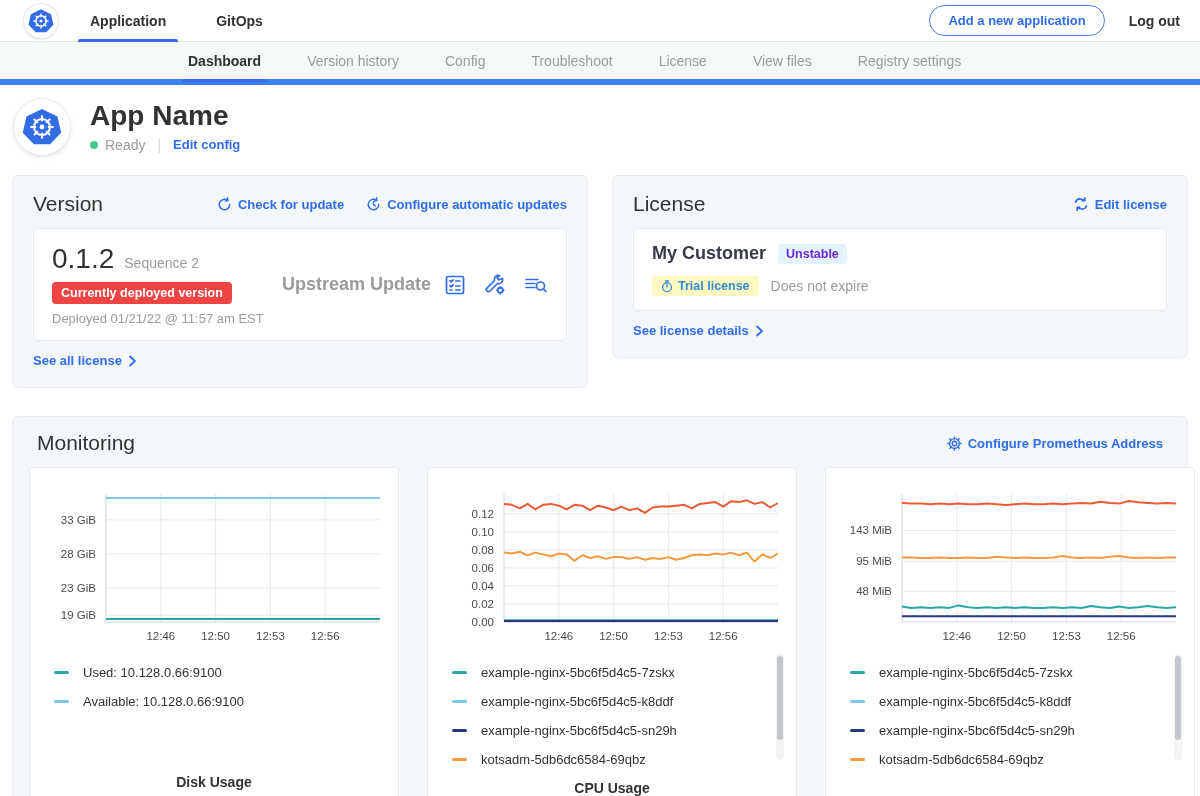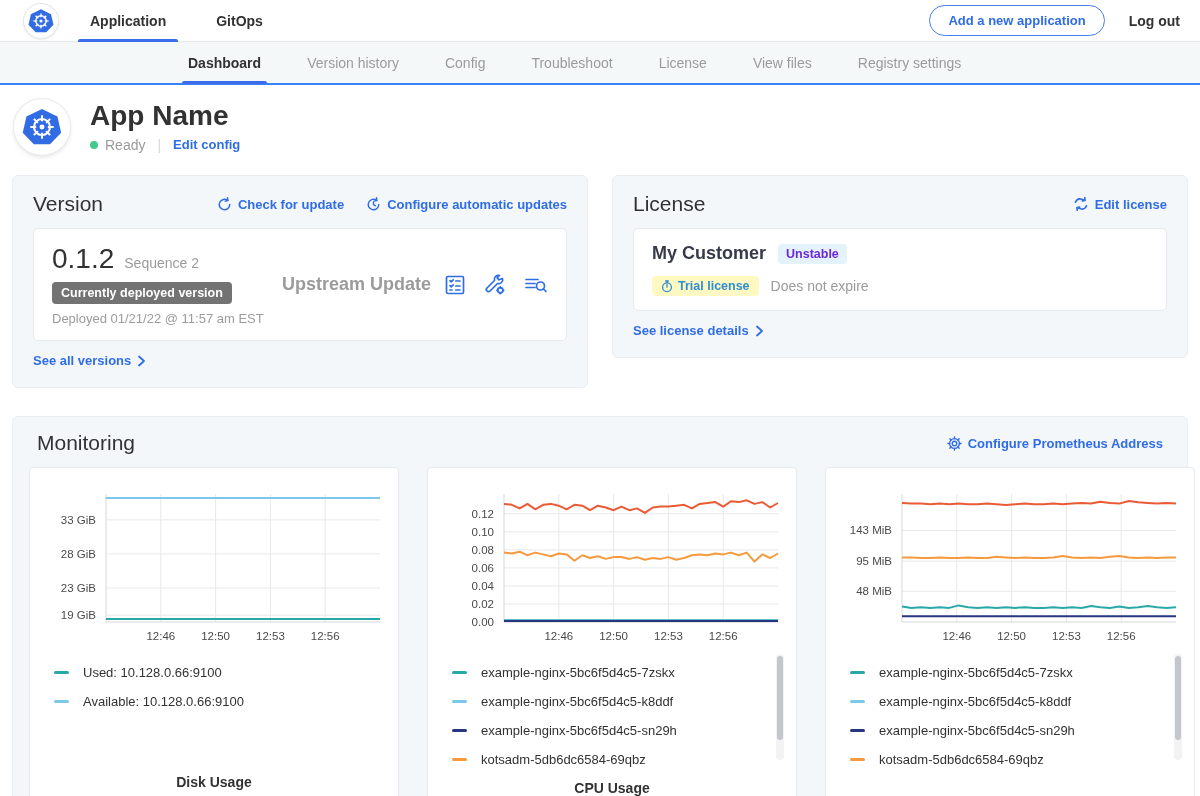--- a/index.html
+++ b/index.html
@@ -8,21 +8,21 @@
   
   .topnav { height:42px; background:#fff; display:flex; align-items:center; padding:0 20px 0 24px; border-bottom:1px solid #e5e8ea; position:relative; }
   .k8s-badge { width:34px; height:34px; border-radius:50%; background:#fff; box-shadow:0 0 0 1px #e4e7ea, 0 1px 3px rgba(0,0,0,.15); display:flex; align-items:center; justify-content:center; margin-right:28px; }
   .topnav-tab { font-size:14px; font-weight:700; color:#323232; padding:0 4px; margin-right:42px; height:42px; display:flex; align-items:center; position:relative; cursor:pointer; }
   .topnav-tab.active::after { content:""; position:absolute; left:-8px; right:-8px; bottom:0; height:3px; background:#3b6ceb; border-radius:2px 2px 0 0; }
   .topnav-spacer { flex:1; }
   .add-app-btn { border:1px solid #4a7df0; color:#2f6de6; background:#fff; font-weight:700; font-size:13px; padding:7px 18px; border-radius:17px; cursor:pointer; font-family:inherit; }
   .logout { font-size:14px; font-weight:600; color:#323232; margin-left:24px; cursor:pointer; }
 
   
-  .subnav { height:43px; background:#f5f8f9; border-bottom:2px solid #3b82f6; display:flex; align-items:center; padding-left:188px; }
+  .subnav { height:43px; background:#f5f8f9; border-bottom:6px solid #3b82f6; display:flex; align-items:center; padding-left:188px; }
   .subnav-tab { font-size:14px; color:#9b9b9b; font-weight:500; margin-right:46px; height:43px; display:flex; align-items:center; position:relative; cursor:pointer; white-space:nowrap; }
   .subnav-tab.active { color:#323232; font-weight:600; }
   .subnav-tab.active::after { content:""; position:absolute; left:-6px; right:-6px; bottom:0; height:3px; background:#3b6ceb; border-radius:2px 2px 0 0; }
 
   
   .app-header { display:flex; align-items:center; padding:14px 24px 12px 14px; background:#fff; }
   .app-icon { width:56px; height:56px; border-radius:50%; background:#fff; box-shadow:0 0 0 1px #e8eaec, 0 2px 5px rgba(0,0,0,.12); display:flex; align-items:center; justify-content:center; margin-right:20px; }
   .app-title { font-size:28px; font-weight:700; color:#323232; line-height:1.1; }
   .app-status-row { display:flex; align-items:center; margin-top:5px; font-size:14px; }
   .status-dot { width:8px; height:8px; border-radius:50%; background:#44c98c; margin-right:7px; }
@@ -37,21 +37,21 @@
   .panel-title { font-size:21px; font-weight:400; color:#323232; }
   .panel-hd-links { display:flex; gap:22px; align-items:center; }
   .version-panel { width:576px; }
   .license-panel { width:576px; }
   .inner-box { background:#fff; border:1px solid #e7ebef; border-radius:5px; padding:14px 18px; }
   .version-inner { display:flex; align-items:center; }
   .version-left { min-width:230px; }
   .version-num-row { display:flex; align-items:baseline; gap:10px; }
   .version-num { font-size:28px; font-weight:400; color:#323232; }
   .sequence { font-size:14px; color:#9b9b9b; }
-  .deployed-badge { display:inline-block; background:#737373; color:#fff; font-size:12.5px; font-weight:700; padding:4px 9px; border-radius:4px; margin:7px 0 7px 0; }
+  .deployed-badge { display:inline-block; background:#ef4444; color:#fff; font-size:12.5px; font-weight:700; padding:4px 9px; border-radius:4px; margin:7px 0 7px 0; }
   .deployed-at { font-size:13px; color:#9b9b9b; }
   .upstream { font-size:18px; color:#9b9b9b; font-weight:600; flex:1; }
   .version-icons { display:flex; gap:16px; align-items:center; }
   .icon-btn { cursor:pointer; display:flex; }
   .see-link { margin-top:12px; display:inline-flex; }
 
   .license-name-row { display:flex; align-items:center; gap:12px; }
   .customer-name { font-size:18px; font-weight:700; color:#363a49; }
   .badge-chan { background:#e4f2fb; color:#6d28d9; font-size:12.5px; font-weight:600; padding:3px 8px; border-radius:4px; }
   .license-row2 { display:flex; align-items:center; gap:12px; margin-top:12px; }
@@ -200,21 +200,21 @@
               <line x1="3" y1="6.5" x2="15" y2="6.5"></line>
               <line x1="3" y1="10.5" x2="12" y2="10.5"></line>
               <line x1="3" y1="14.5" x2="12" y2="14.5"></line>
               <circle cx="17.5" cy="13" r="4"></circle>
               <line x1="20.5" y1="16" x2="23" y2="18.5"></line>
             </svg>
         </span>
       </div>
     </div>
     <span class="link see-link">
-      <span>See all versions</span>
+      <span>See all license</span>
       <svg width="9" height="12" viewBox="0 0 9 12">
           <polyline points="2,1.5 7,6 2,10.5" fill="none" stroke="#2f6de6" stroke-width="1.8" stroke-linecap="round" stroke-linejoin="round"></polyline>
         </svg>
     </span>
   </div>
 
   <div class="panel license-panel">
     <div class="panel-hd">
       <div class="panel-title">License</div>
       <span class="link">

